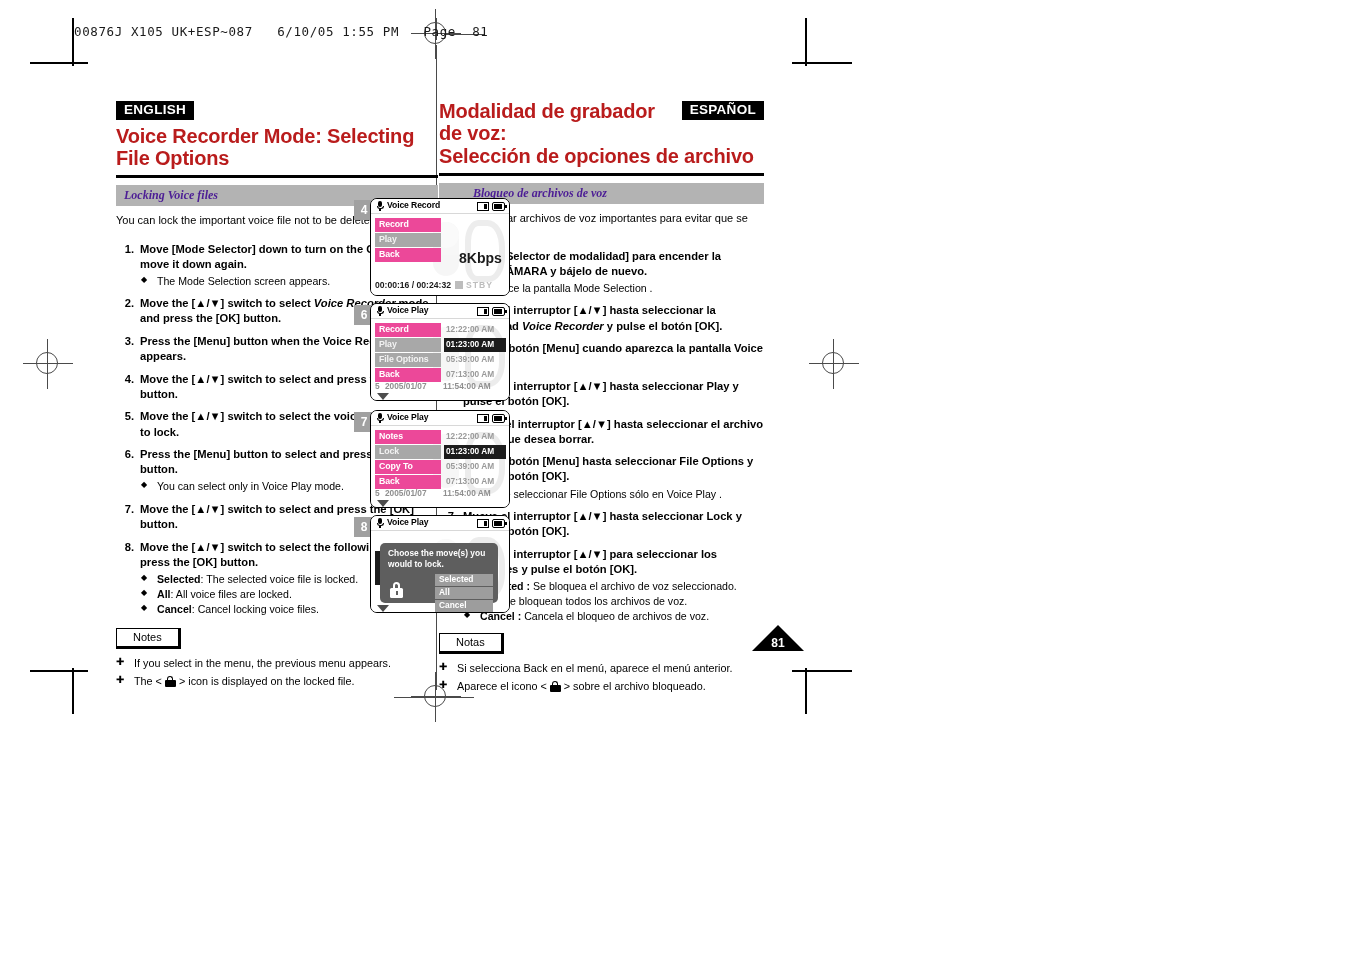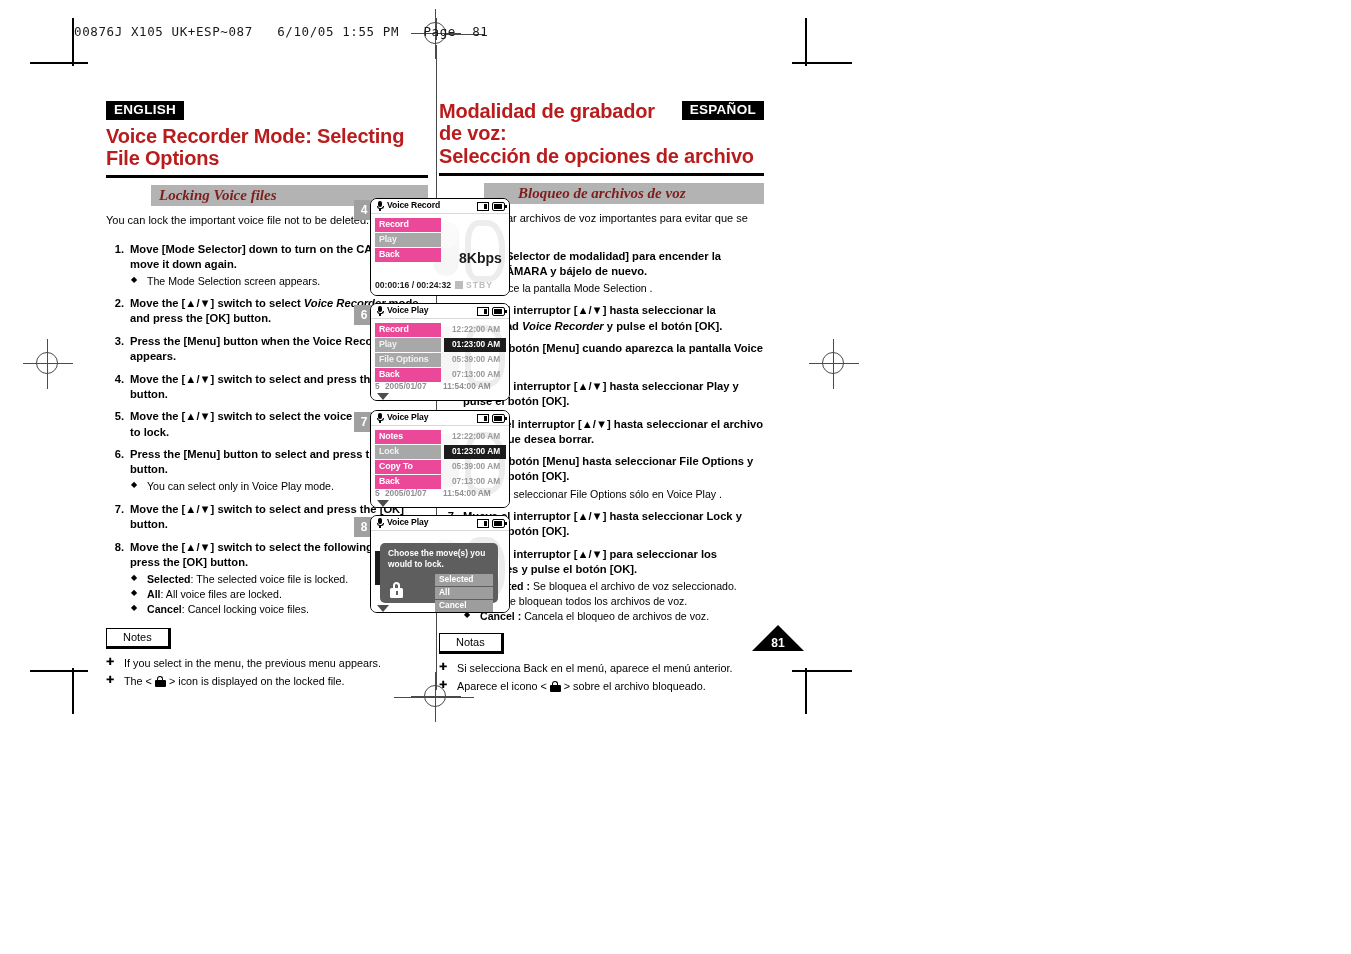--- a/index.html
+++ b/index.html
@@ -37,22 +37,22 @@
   }
   .coltitle{
     font-size:20px;font-weight:bold;color:#b91c1c;line-height:1.12;
     letter-spacing:-.2px;margin:0;
   }
   .ruleheavy{background:#000;height:3px;}
 
   
   .band{
     background:#b3b3b3;height:21px;line-height:21px;
-    font-style:italic;font-weight:bold;font-size:15px;color:#7f1d1d;
-    font-family:"Liberation Serif",serif;padding-left:8px;box-sizing:border-box;margin-left:45px;
+    font-style:italic;font-weight:bold;font-size:12px;color:#4c1d95;
+    font-family:"Liberation Serif",serif;padding-left:8px;box-sizing:border-box;
   }
   .intro{font-size:11px;color:#000;margin-top:7px;line-height:1.3;}
 
   
   ol.steps{list-style:none;margin:0;padding:0;}
   ol.steps>li{
     position:relative;padding-left:24px;margin-bottom:7.5px;
     font-size:11.2px;font-weight:bold;line-height:1.35;color:#000;
   }
   ol.steps>li>.num{position:absolute;left:0;top:0;width:18px;text-align:right;font-weight:bold;}
@@ -150,21 +150,21 @@
     height:13.5px;line-height:13.5px;font-size:8.8px;font-weight:bold;
     padding-left:4px;box-sizing:border-box;margin-bottom:1.5px;
     white-space:nowrap;overflow:hidden;letter-spacing:-.1px;
   }
   .mrow.dark{background:#ec4899;color:#fff;}
   .mrow.grey{background:#a8a8a8;color:#f2f2f2;}
 
   .timecol{position:absolute;left:73px;top:4px;width:62px;z-index:3;}
   .trow{
     height:13.5px;line-height:13.5px;font-size:8.3px;font-weight:bold;
-    margin-bottom:1.5px;color:#9a9a9a;white-space:nowrap;text-align:center;
+    margin-bottom:1.5px;color:#9a9a9a;white-space:nowrap;text-align:left;
     padding-left:2px;box-sizing:border-box;
   }
   .trow.sel{background:#1c1c1c;color:#fff;}
 
   .filerow{
     position:absolute;left:4px;bottom:10px;width:132px;
     font-size:8.3px;font-weight:bold;color:#8f8f8f;white-space:nowrap;z-index:3;
   }
   .filerow .fno{display:inline-block;width:10px;}
   .filerow .fdate{display:inline-block;width:58px;}
@@ -237,21 +237,21 @@
     </div>
   <div class="reg" style="left:818px;top:348px;">
       <span></span>
     </div>
   <div class="reg" style="left:420px;top:681px;">
       <span></span>
     </div>
 
   <div class="slug">00876J X105 UK+ESP~087   6/10/05 1:55 PM   Page  81</div>
 
-  <div style="position:absolute;left:106px;top:100px;width:322px;">
+  <div style="position:absolute;left:116px;top:100px;width:322px;">
     <div class="langtag">ENGLISH</div>
     <div class="coltitle" style="margin-top:5px;">Voice Recorder Mode: Selecting File Options</div>
     <div class="ruleheavy" style="margin-top:6px;"></div>
     <div class="band" style="margin-top:7px;">Locking Voice files</div>
     <div class="intro">You can lock the important voice file not to be deleted.</div>
     <ol class="steps" id="en-steps" style="margin-top:14px;">
         <li><span class="num">1.</span><span>Move [Mode Selector] down to turn on the CAM and move it down again.</span><ul class="bullets">
             <li>The Mode Selection screen appears.</li>
           </ul></li>
         <li><span class="num">2.</span><span>Move the [▲/▼] switch to select <i class="ital">Voice Recorder</i> mode and press the [OK] button.</span></li>

